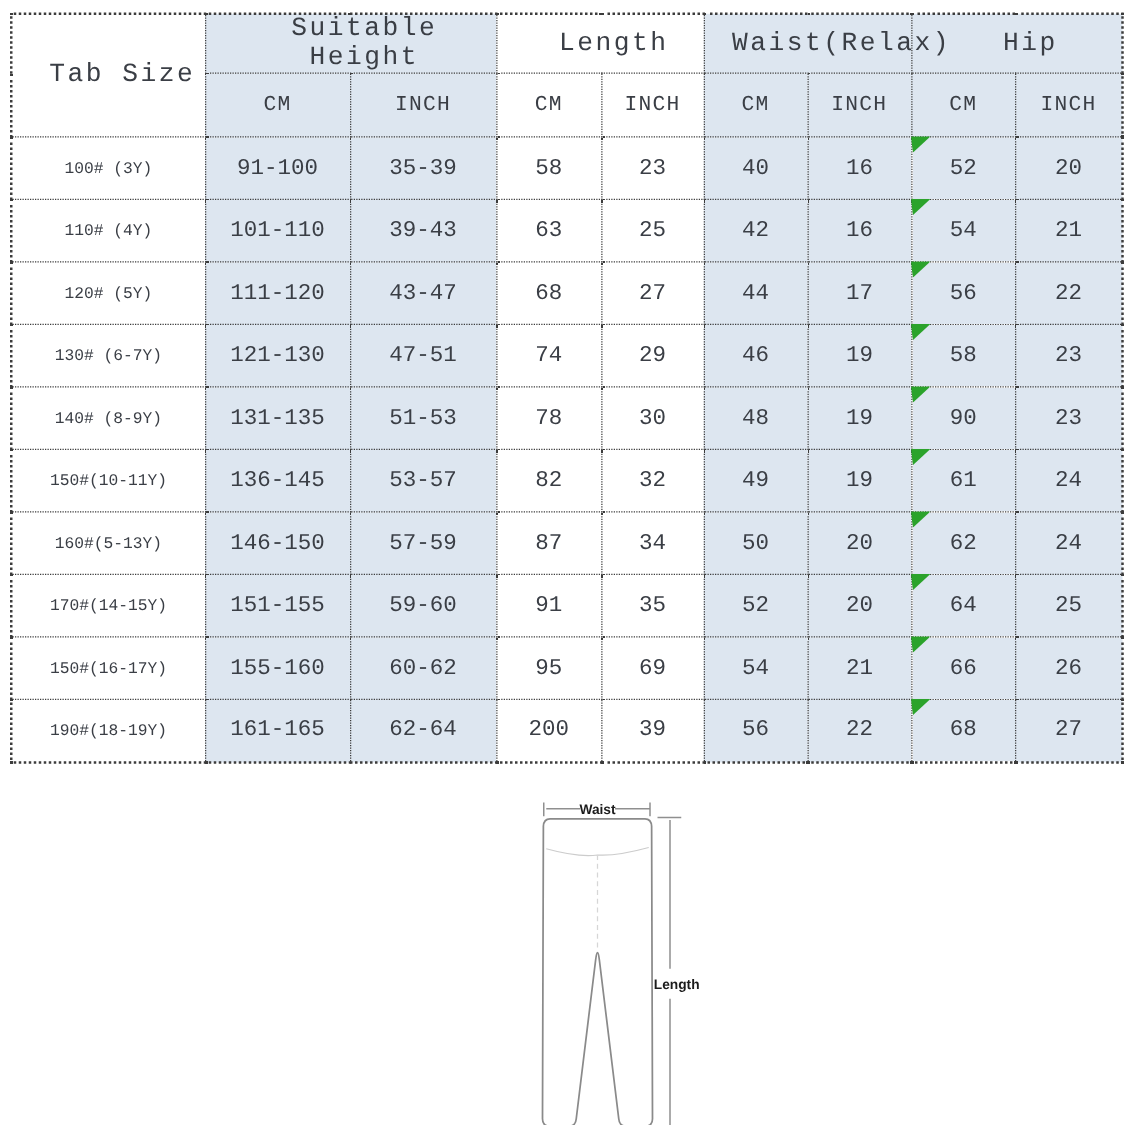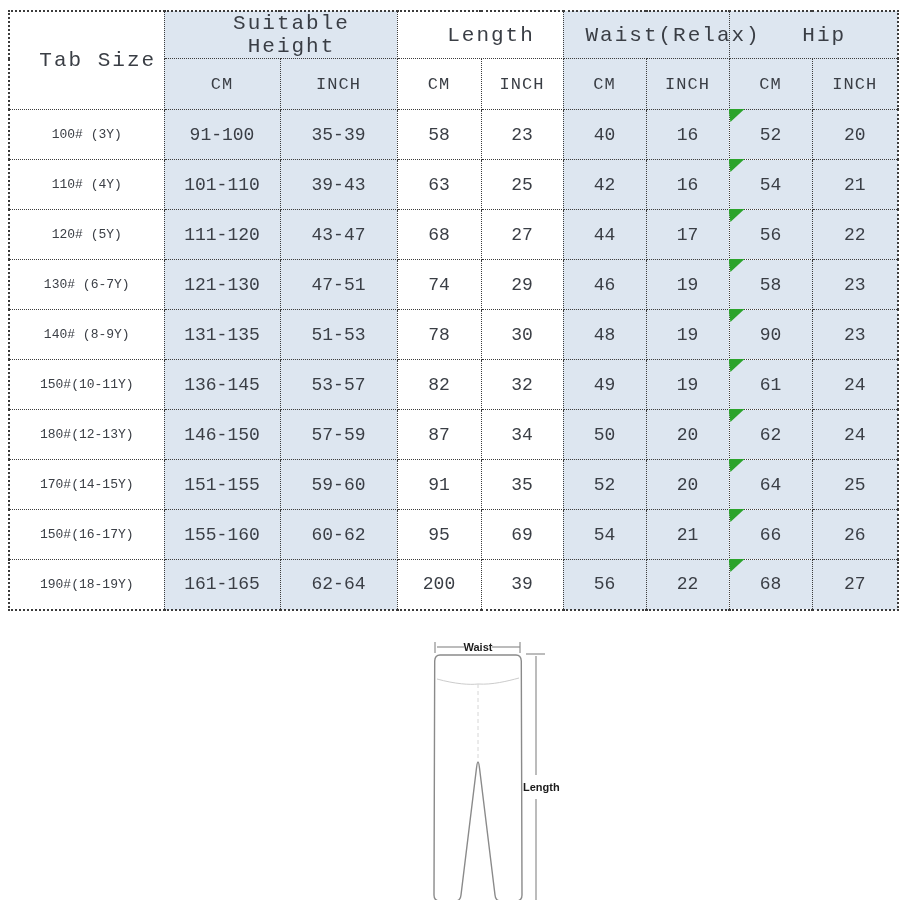--- a/index.html
+++ b/index.html
@@ -138,21 +138,21 @@
       <td class="tint">136-145</td>
       <td class="tint">53-57</td>
       <td>82</td>
       <td>32</td>
       <td class="tint">49</td>
       <td class="tint">19</td>
       <td class="tint flagged"><span class="flag"></span><span>61</span></td>
       <td class="tint">24</td>
     </tr>
     <tr>
-      <td class="size">180#(12-13Y)</td>
+      <td class="size">160#(5-13Y)</td>
       <td class="tint">146-150</td>
       <td class="tint">57-59</td>
       <td>87</td>
       <td>34</td>
       <td class="tint">50</td>
       <td class="tint">20</td>
       <td class="tint flagged"><span class="flag"></span><span>62</span></td>
       <td class="tint">24</td>
     </tr>
     <tr>

